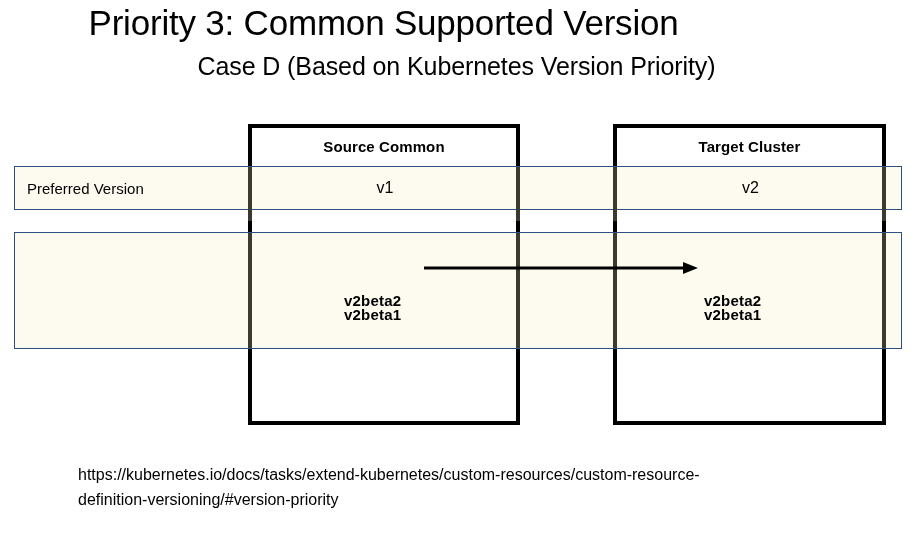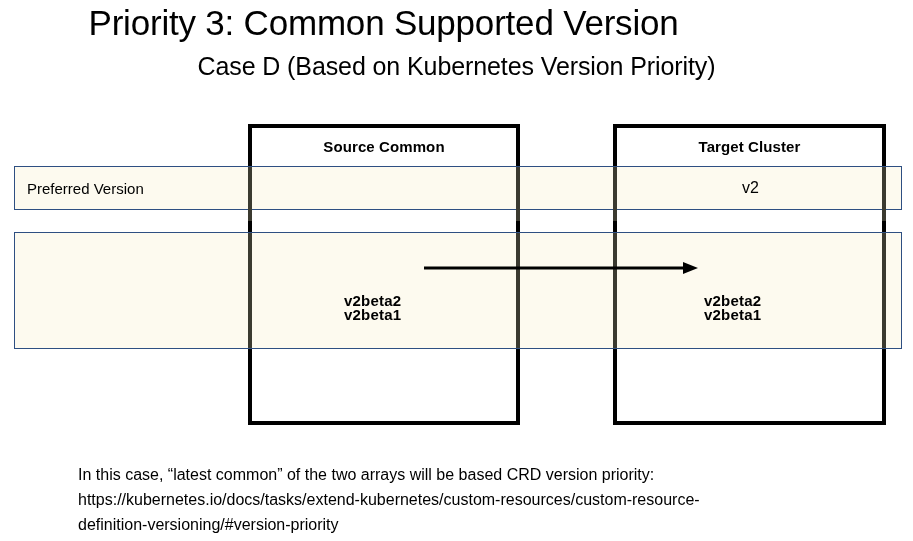--- a/index.html
+++ b/index.html
@@ -163,20 +163,21 @@
 </div>
 
 <div id="target-cluster-box" class="cluster-box">
   <div class="cluster-box-title">Target Cluster</div>
 </div>
 
 <div id="preferred-version-row" class="version-row">
 
   <div class="row-label">Preferred Version</div>
 
+  <div class="value-source-centered">v1</div>
 
   <div class="value-target-centered">v2</div>
 </div>
 
 <div id="supported-versions-row" class="version-row">
 
 
   <div class="ver-item ver-left ver-row-1">v2beta2</div>
 
   <div class="ver-item ver-left ver-row-2">v2beta1</div>
@@ -195,16 +196,15 @@
 <div class="box-edge-overlay" style="left:516px; top:233px; height:115px;"></div>
 <div class="box-edge-overlay" style="left:613px; top:233px; height:115px;"></div>
 <div class="box-edge-overlay" style="left:882px; top:233px; height:115px;"></div>
 
 <svg id="mapping-arrow" viewBox="0 0 275 24">
   <line x1="0" y1="12" x2="264" y2="12" stroke="#000000" stroke-width="3"></line>
   <polygon points="274,12 259,6 259,18" fill="#000000"></polygon>
 </svg>
 
 <div id="caption">
-  <div>In this case, “latest common” of the two arrays will be based CRD version priority:</div>
   <div>https://kubernetes.io/docs/tasks/extend-kubernetes/custom-resources/custom-resource-</div>
   <div>definition-versioning/#version-priority</div>
 </div>
 
 </body></html>

